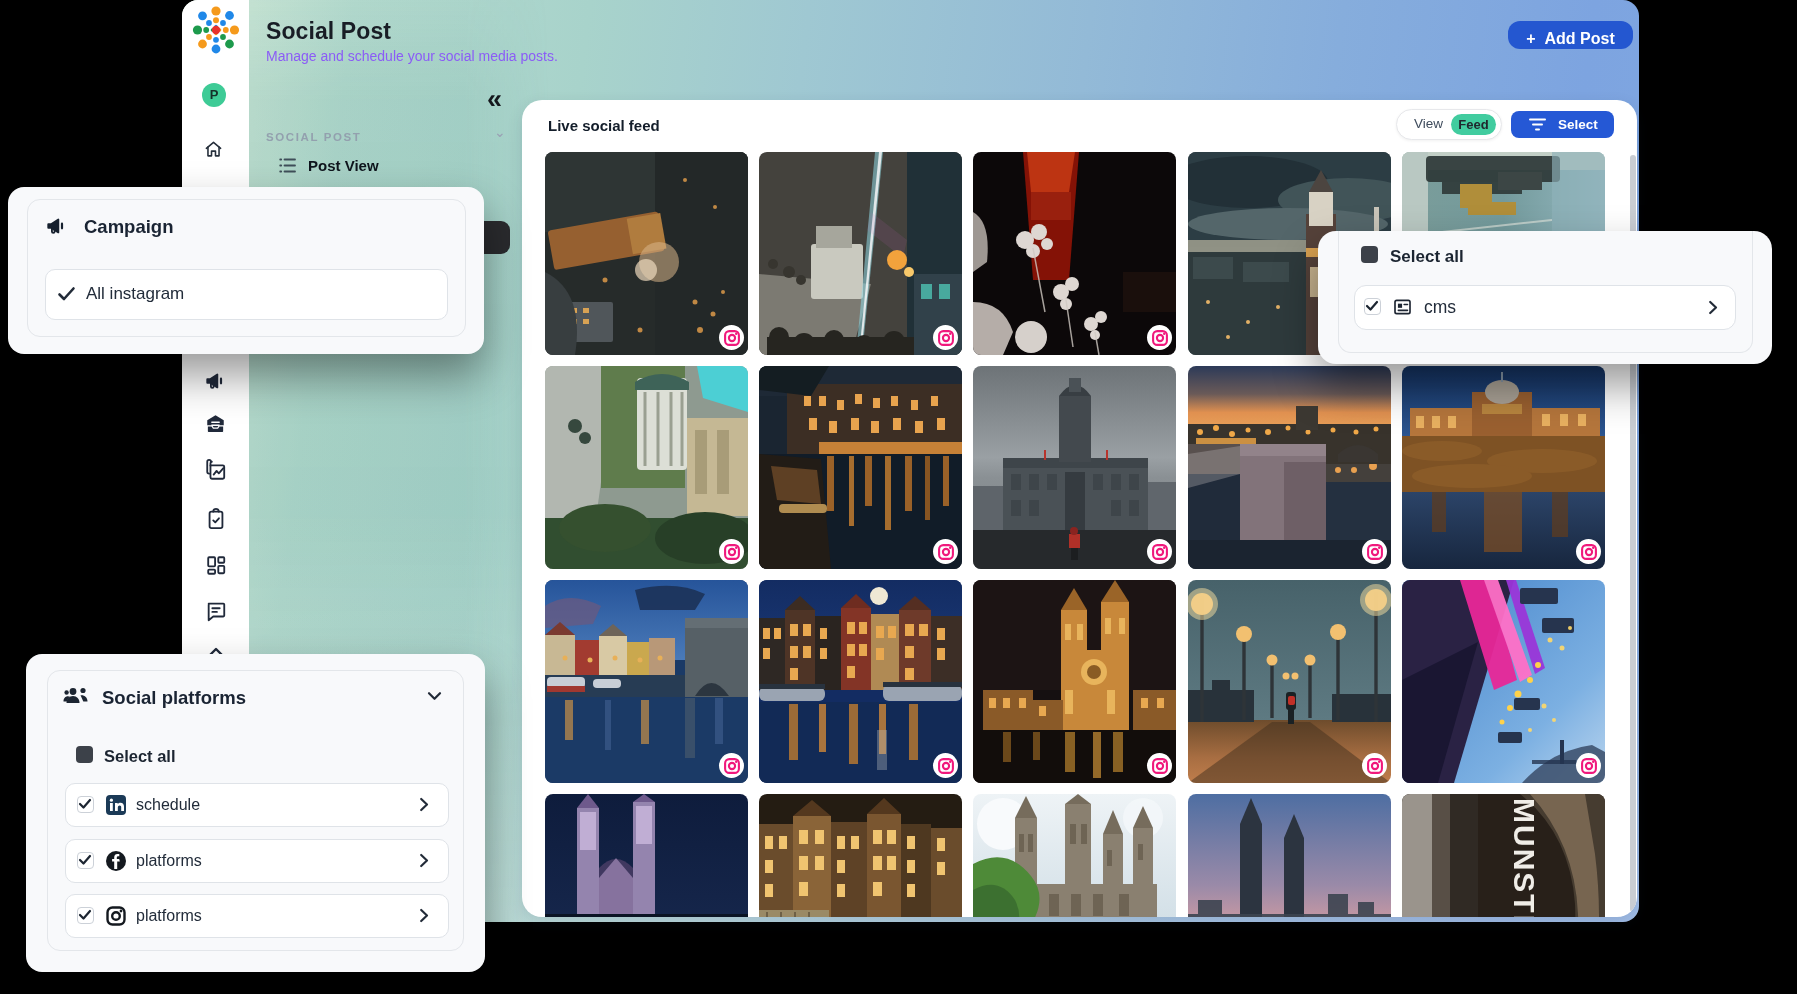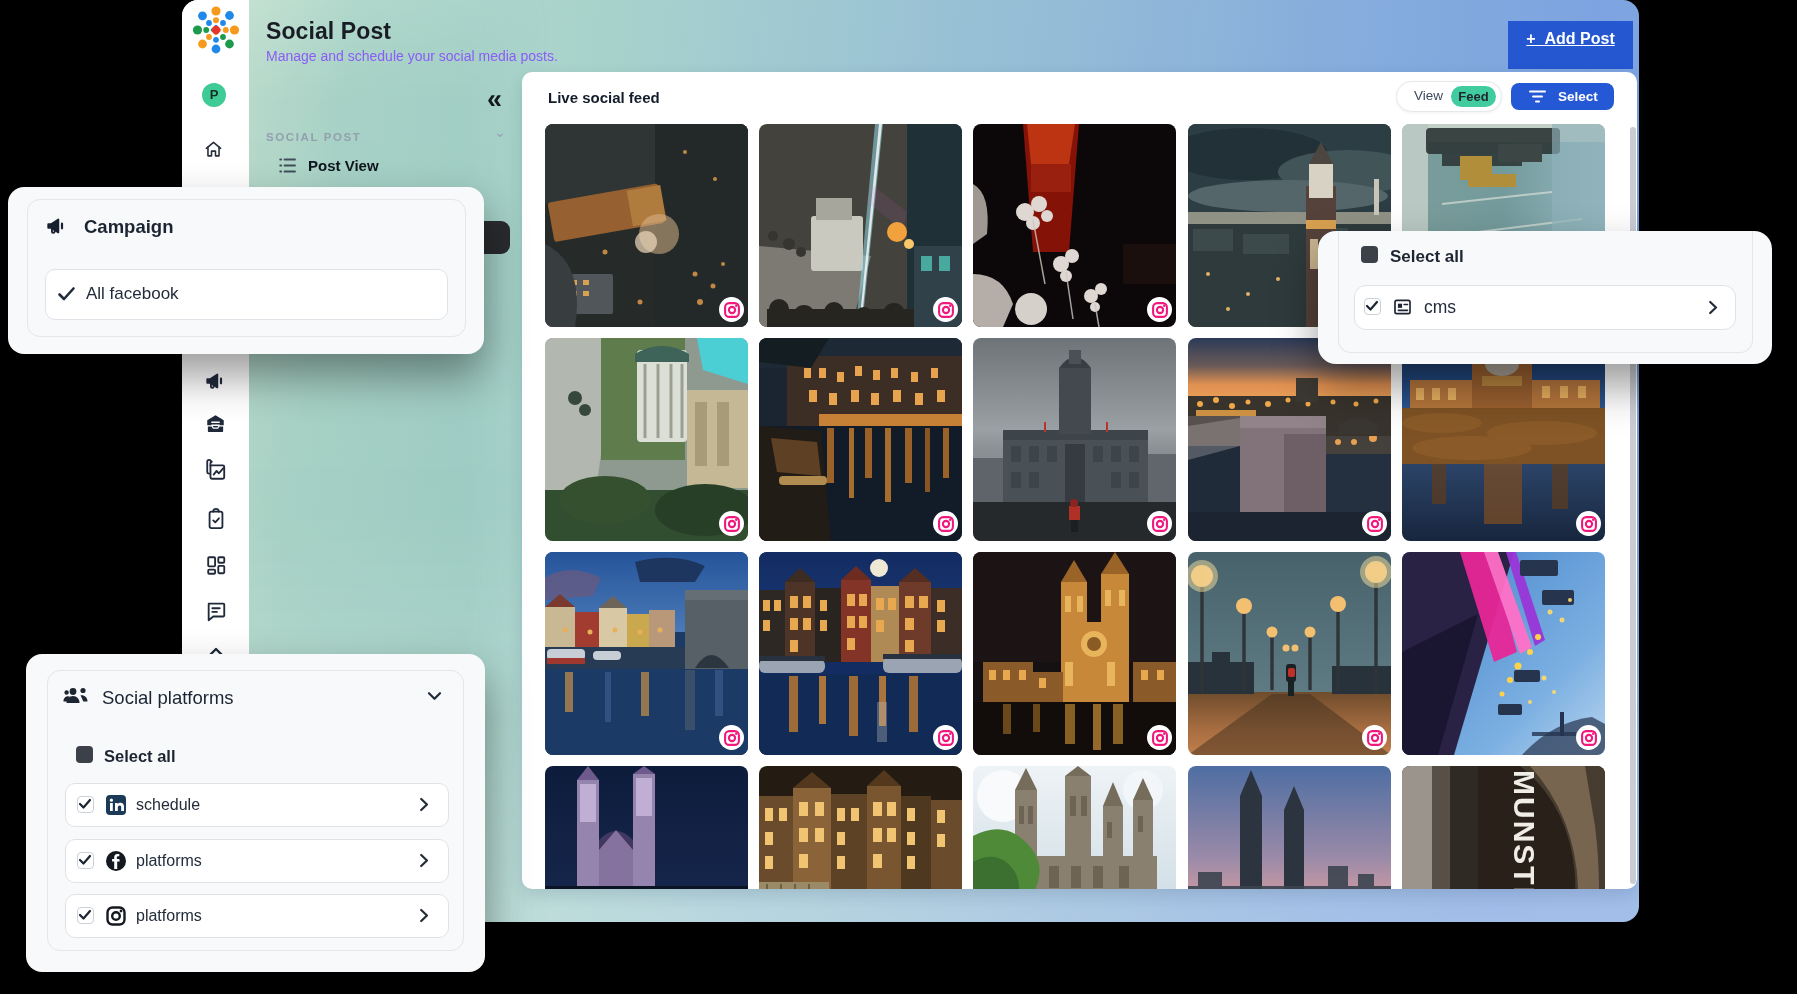--- a/index.html
+++ b/index.html
@@ -11,22 +11,22 @@
     border-radius:16px;
     background:linear-gradient(180deg, rgba(255,255,255,0) 55%, rgba(255,255,255,0.28) 100%),
                linear-gradient(97deg,#d4ead8 0%,#b4dace 11%,#a8d3cb 26%,#9fc8d2 40%,#93bad7 58%,#86addc 74%,#7da4e0 90%,#80a7e1 100%);
     box-shadow:0 30px 60px rgba(0,0,0,0.5);
   }
   #sidebar {
     position:absolute; left:182px; top:0; width:67px; height:922px;
     background:#fff; border-radius:16px 0 0 16px;
   }
   #panel {
-    position:absolute; left:522px; top:72px; width:1115px; height:817px;
-    background:#fff; border-radius:10px; overflow:hidden;
+    position:absolute; left:522px; top:100px; width:1115px; height:817px;
+    background:#fff; border-radius:20px; overflow:hidden;
     box-shadow:0 6px 16px rgba(30,50,80,0.14);
   }
   .tile { position:absolute; width:203px; height:203px; border-radius:8px; overflow:hidden; }
   .badge { position:absolute; width:25px; height:25px; border-radius:50%; background:#fff; }
   .badge svg { position:absolute; left:4.5px; top:4.5px; }
   .pop { position:absolute; background:#f8f9fb; border-radius:16px; box-shadow:0 22px 44px rgba(0,0,0,0.4); }
   .inner { position:absolute; border:1px solid #e3e6ea; border-radius:13px; }
   .row { position:absolute; background:#fff; border:1px solid #dfe3e8; border-radius:10px; }
   .ck { position:absolute; width:17px; height:17px; border-radius:4px; }
   .ckdark { background:#3c4149; }
@@ -111,21 +111,21 @@
     <line x1="8" y1="13" x2="13" y2="13"></line>
   </svg>
 
   <svg class="abs" style="left:206px; top:645px;" width="20" height="14" viewBox="0 0 20 14" fill="none" stroke="#20293a" stroke-width="2.4" stroke-linecap="round" stroke-linejoin="round">
     <path d="M3 11 10 4l7 7"></path>
   </svg>
 
   <div class="abs" style="left:266px; top:18px; font-size:23px; font-weight:bold; color:#181d25; letter-spacing:0.1px;">Social Post</div>
   <div class="abs" style="left:266px; top:48px; font-size:14px; color:#8b5cf6;">Manage and schedule your social media posts.</div>
 
-  <div class="abs" style="left:1508px; top:21px; width:125px; height:48px; background:#2457d0; border-radius:0; color:#fff; font-size:16px; font-weight:bold; text-align:center; line-height:36px;text-decoration:underline;">+&nbsp;&nbsp;Add Post</div>
+  <div class="abs" style="left:1508px; top:21px; width:125px; height:28px; background:#2457d0; border-radius:12px; color:#fff; font-size:16px; font-weight:bold; text-align:center; line-height:36px;">+&nbsp;&nbsp;Add Post</div>
 
   <div class="abs" style="left:487px; top:84px; font-size:27px; font-weight:bold; color:#14171c; letter-spacing:-2px;">«</div>
 
   <div class="abs" style="left:266px; top:131px; font-size:11.5px; font-weight:bold; letter-spacing:1.6px; color:#93a0ae;">SOCIAL POST</div>
   <div class="abs" style="left:494px; top:124px; font-size:14px; color:#9aa0b4;">⌄</div>
   <svg class="abs" style="left:279px; top:157px;" width="18" height="17" viewBox="0 0 18 17">
     <g stroke="#3f4e59" stroke-width="1.8" stroke-linecap="round">
       <line x1="5.5" y1="2.5" x2="16" y2="2.5"></line>
       <line x1="5.5" y1="8.5" x2="16" y2="8.5"></line>
       <line x1="5.5" y1="14.5" x2="16" y2="14.5"></line>
@@ -1057,34 +1057,34 @@
     <svg class="abs" style="left:37px; top:28px;" width="23" height="22" viewBox="0 0 24 24" fill="none" stroke="#16202e" stroke-width="2" stroke-linecap="round" stroke-linejoin="round">
       <path d="M3 10h3l8-5v14l-8-5H3z" fill="#16202e"></path>
       <path d="M7 14.5v3.5a1.5 1.5 0 0 0 3 0v-3"></path>
       <path d="M18 9.5v5" stroke-width="2.4"></path>
     </svg>
     <div class="abs" style="left:76px; top:29px; font-size:18.5px; font-weight:bold; color:#1a2433;">Campaign</div>
     <div class="row" style="left:37px; top:82px; width:403px; height:51px;"></div>
     <svg class="abs" style="left:49px; top:99px;" width="19" height="16" viewBox="0 0 19 16" fill="none" stroke="#222b38" stroke-width="2.6" stroke-linecap="round" stroke-linejoin="round">
       <path d="M2.5 8.5 7 13 16.5 2.5"></path>
     </svg>
-    <div class="abs" style="left:78px; top:97px; font-size:17px; color:#222c3a;">All facebook</div>
+    <div class="abs" style="left:78px; top:97px; font-size:17px; color:#222c3a;">All instagram</div>
   </div>
 
   <div class="pop" style="left:26px; top:654px; width:459px; height:318px;">
     <div class="inner" style="left:21px; top:16px; width:417px; height:281px;"></div>
     <svg class="abs" style="left:37px; top:32px;" width="28" height="20" viewBox="0 0 28 20" fill="#1c2531">
       <circle cx="10" cy="5.5" r="3.4"></circle>
       <path d="M3.5 17c0-4 2.6-7 6.5-7s6.5 3 6.5 7z"></path>
       <circle cx="20" cy="4.5" r="2.6"></circle>
       <path d="M17.5 9.3c3.6-0.6 7 1.8 7 6.2h-4.2"></path>
       <circle cx="3.6" cy="6.5" r="2.2"></circle>
       <path d="M0.5 15.5c0-3 1.8-5.2 4.4-5.2 0.8 0 1.5 0.2 2.1 0.5-1.6 1.2-2.6 3-2.9 4.7z"></path>
     </svg>
-    <div class="abs" style="left:76px; top:33px; font-size:18.5px; font-weight:normal; color:#1a2433;">Social platforms</div>
+    <div class="abs" style="left:76px; top:33px; font-size:18.5px; font-weight:bold; color:#1a2433;">Social platforms</div>
     <svg class="abs" style="left:401px; top:37px;" width="15" height="10" viewBox="0 0 15 10" fill="none" stroke="#222b38" stroke-width="2.2" stroke-linecap="round" stroke-linejoin="round">
       <path d="M2 2.2 7.5 7.8 13 2.2"></path>
     </svg>
     <div class="ck ckdark" style="left:50px; top:92px;"></div>
     <div class="abs" style="left:78px; top:93px; font-size:16.5px; font-weight:bold; color:#1c2531;">Select all</div>
 
     <div class="row" style="left:39px; top:129px; width:384px; height:44px;"></div>
     <div class="ck ckwhite" style="left:51px; top:142px;">
       <svg width="14" height="12" viewBox="0 0 14 12" style="position:absolute;left:0;top:1px;" fill="none" stroke="#1c2531" stroke-width="2.2" stroke-linecap="round" stroke-linejoin="round">
         <path d="M2 6 5.5 9.5 12 2"></path>

